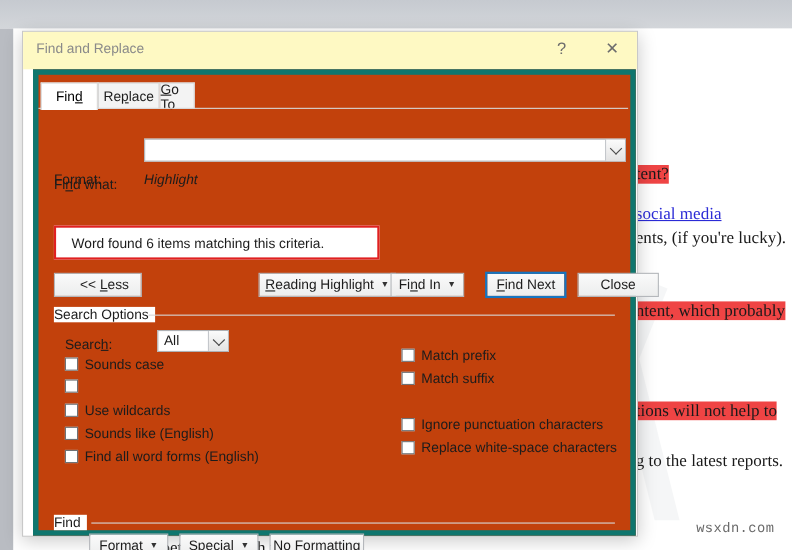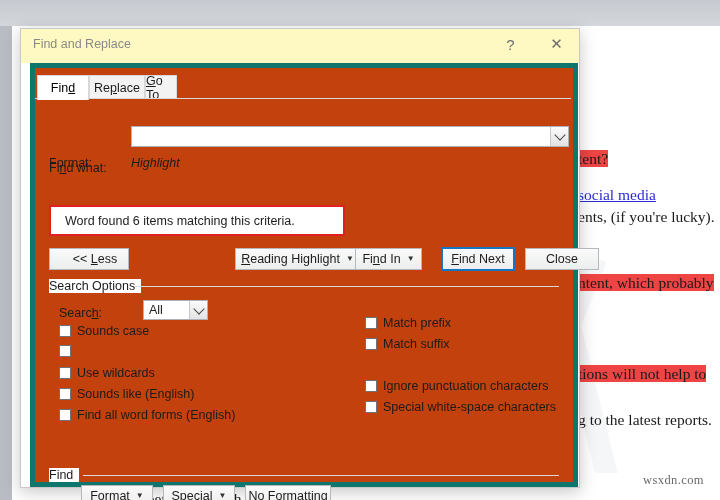--- a/index.html
+++ b/index.html
@@ -21,21 +21,21 @@
     overflow:hidden;opacity:.5;pointer-events:none;}
   .doc-watermark i{display:block;position:absolute;background:#eceef0;}
   .wm1{left:18px;top:-10px;width:30px;height:240px;transform:rotate(22deg);}
   .wm2{left:58px;top:20px;width:22px;height:210px;transform:rotate(-14deg);}
 
   .doc-line{position:absolute;white-space:nowrap;
     font-family:"Liberation Serif", serif;color:#1a1a1a;font-size:15.5px;}
   .hl{background:#ef4444;}
   .lnk{color:#2b2bd6;text-decoration:underline;}
   .doc-credit{position:absolute;right:16px;bottom:12px;
-    font-family:Liberation Serif, serif;font-size:12.5px;color:#6a6a6a;
+    font-family:Liberation Mono, monospace;font-size:12.5px;color:#6a6a6a;
     letter-spacing:.4px;margin-left:28px;}
 
   
   #dialog{position:absolute;left:20px;top:28px;width:558px;height:458px;
     background:#ffffff;border:1px solid #c8c8c8;
     box-shadow:0 4px 16px rgba(0,0,0,.22);}
   .titlebar{height:34px;position:relative;background:#fef9c3;}
   .titlebar .ttl{position:absolute;left:12px;top:8px;font-size:12.5px;color:#8a8a8a;}
   .tb-btn{position:absolute;top:0;width:45px;height:30px;
     display:flex;align-items:center;justify-content:center;
@@ -210,21 +210,21 @@
         <div class="cb" style="left: 330px; top: 269px;">
           <span class="box"></span>
           <span class="cbl">Match suffix</span>
         </div>
         <div class="cb" style="left: 330px; top: 311px;">
           <span class="box"></span>
           <span class="cbl">Ignore punctuation characters</span>
         </div>
         <div class="cb" style="left: 330px; top: 332px;">
           <span class="box"></span>
-          <span class="cbl">Special white-space characters</span>
+          <span class="cbl">Replace white-space characters</span>
         </div>
       </div>
 
     <div class="grouplbl" style="left:14px;top:400px;">Find</div>
     <div class="grouprule" style="left:48px;top:407px;width:476px;"></div>
     <div id="find-group-buttons">
         <div class="btn" style="left: 46px; top: 417px; width: 72px;">
           <span>Format</span>
           <span class="car">▼</span>
         </div>

